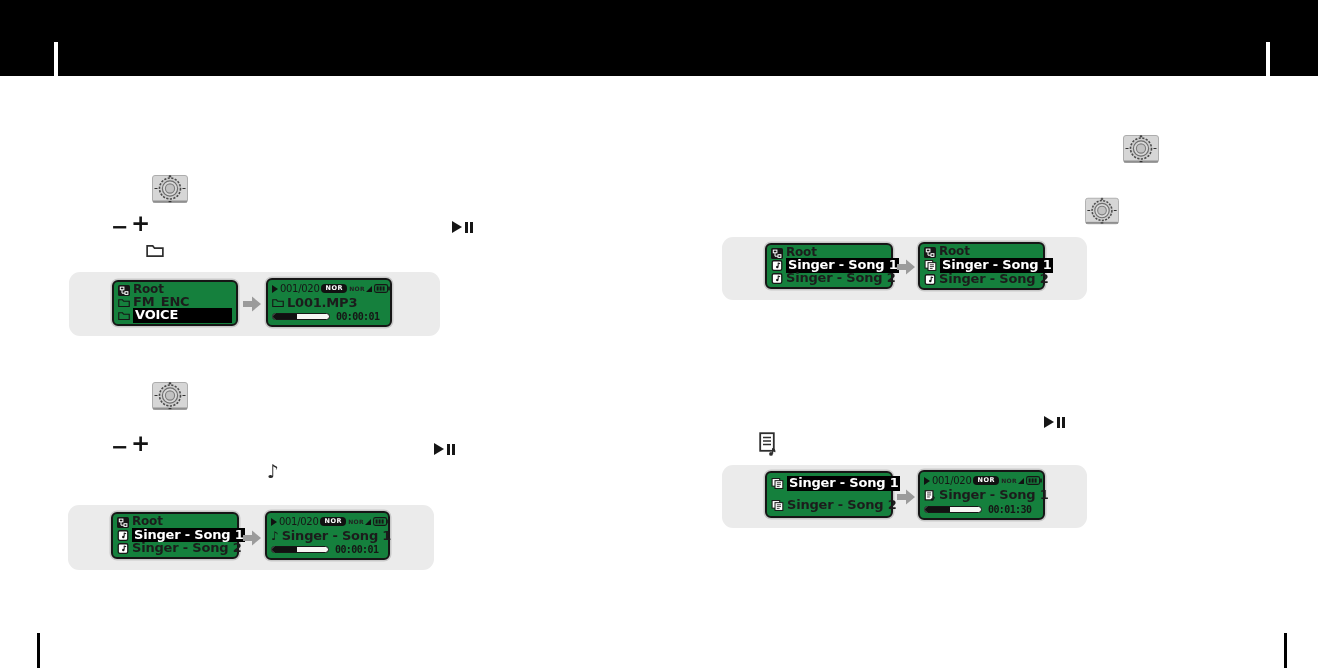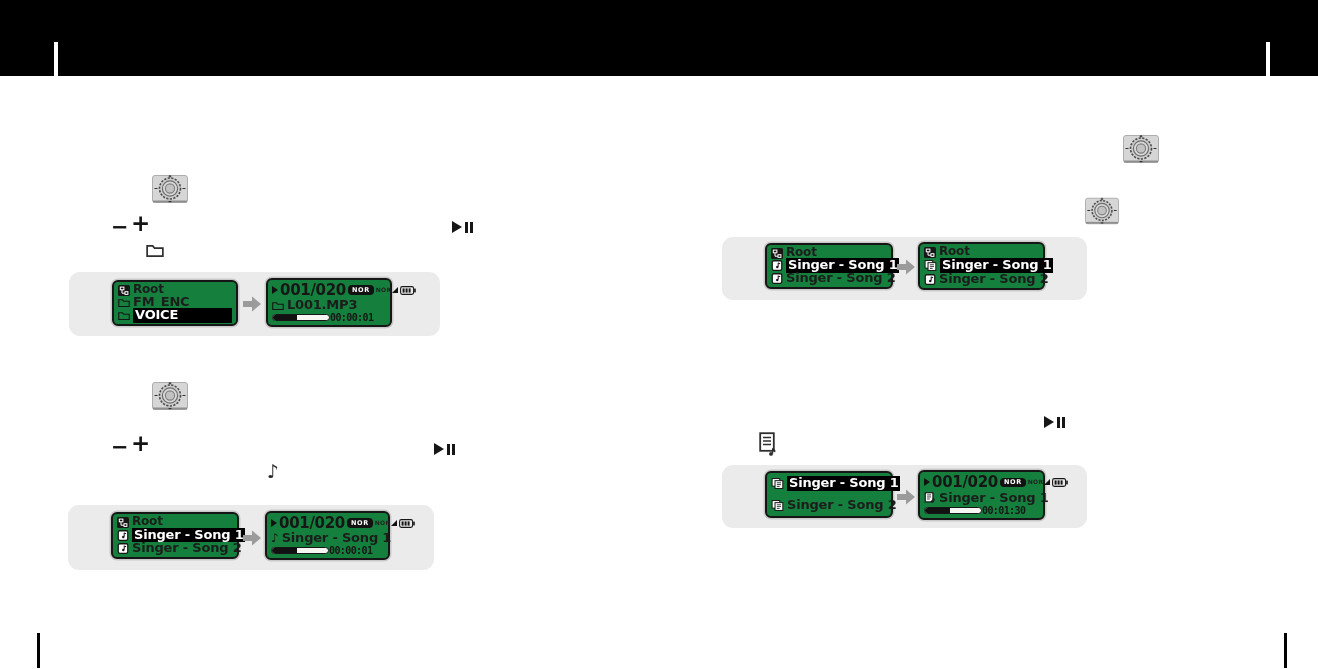--- a/index.html
+++ b/index.html
@@ -34,28 +34,28 @@
   .ltxt{font-size:13px;font-weight:bold;color:#1c1c1c;letter-spacing:-0.2px;
         white-space:nowrap;flex:1;line-height:1.15;}
   .strong{font-size:12px;}
   .hl{background:#000;color:#fff;padding:0 2px;}
   .two{justify-content:center;gap:7px;}
 
   
   .phead{display:flex;align-items:center;gap:2px;min-height:12px;}
   .ptri{width:0;height:0;border-left:6px solid #111;
         border-top:4px solid transparent;border-bottom:4px solid transparent;flex-shrink:0;}
-  .pidx{font-size:15px;font-weight:bold;color:#161616;letter-spacing:-0.3px;}
+  .pidx{font-size:10px;font-weight:normal;color:#161616;letter-spacing:-0.3px;}
   .nor-badge{background:#111;color:#fff;font-size:6.5px;font-weight:bold;
              padding:1.5px 4px;border-radius:4px;letter-spacing:0.6px;line-height:1;}
   .eqwrap{display:flex;align-items:flex-end;gap:1px;}
   .eq{font-size:6px;font-weight:bold;color:#222;letter-spacing:0.3px;line-height:1;}
   .eqtri{width:0;height:0;border-bottom:6px solid #111;border-left:6px solid transparent;}
   .batt{width:16px;height:9px;flex-shrink:0;color:#161616;}
-  .pprog{display:flex;align-items:center;min-height:11px;}
+  .pprog{display:flex;align-items:center;gap:6px;min-height:11px;}
   .pbar{width:58px;height:7px;border:1.5px solid #161616;border-radius:4px;
         box-sizing:border-box;overflow:hidden;background:#f6f6f3;}
   .pfill{height:100%;background:#111;}
   .ptime{font-family:"DejaVu Sans Mono","Liberation Mono",monospace;
          font-size:10px;font-weight:bold;color:#161616;letter-spacing:-0.6px;}
   .docic{width:19px;height:25px;color:#2e2e2e;}
   .stfold{width:18px;height:14px;color:#2e2e2e;}
 </style>
 </head>
 <body>

